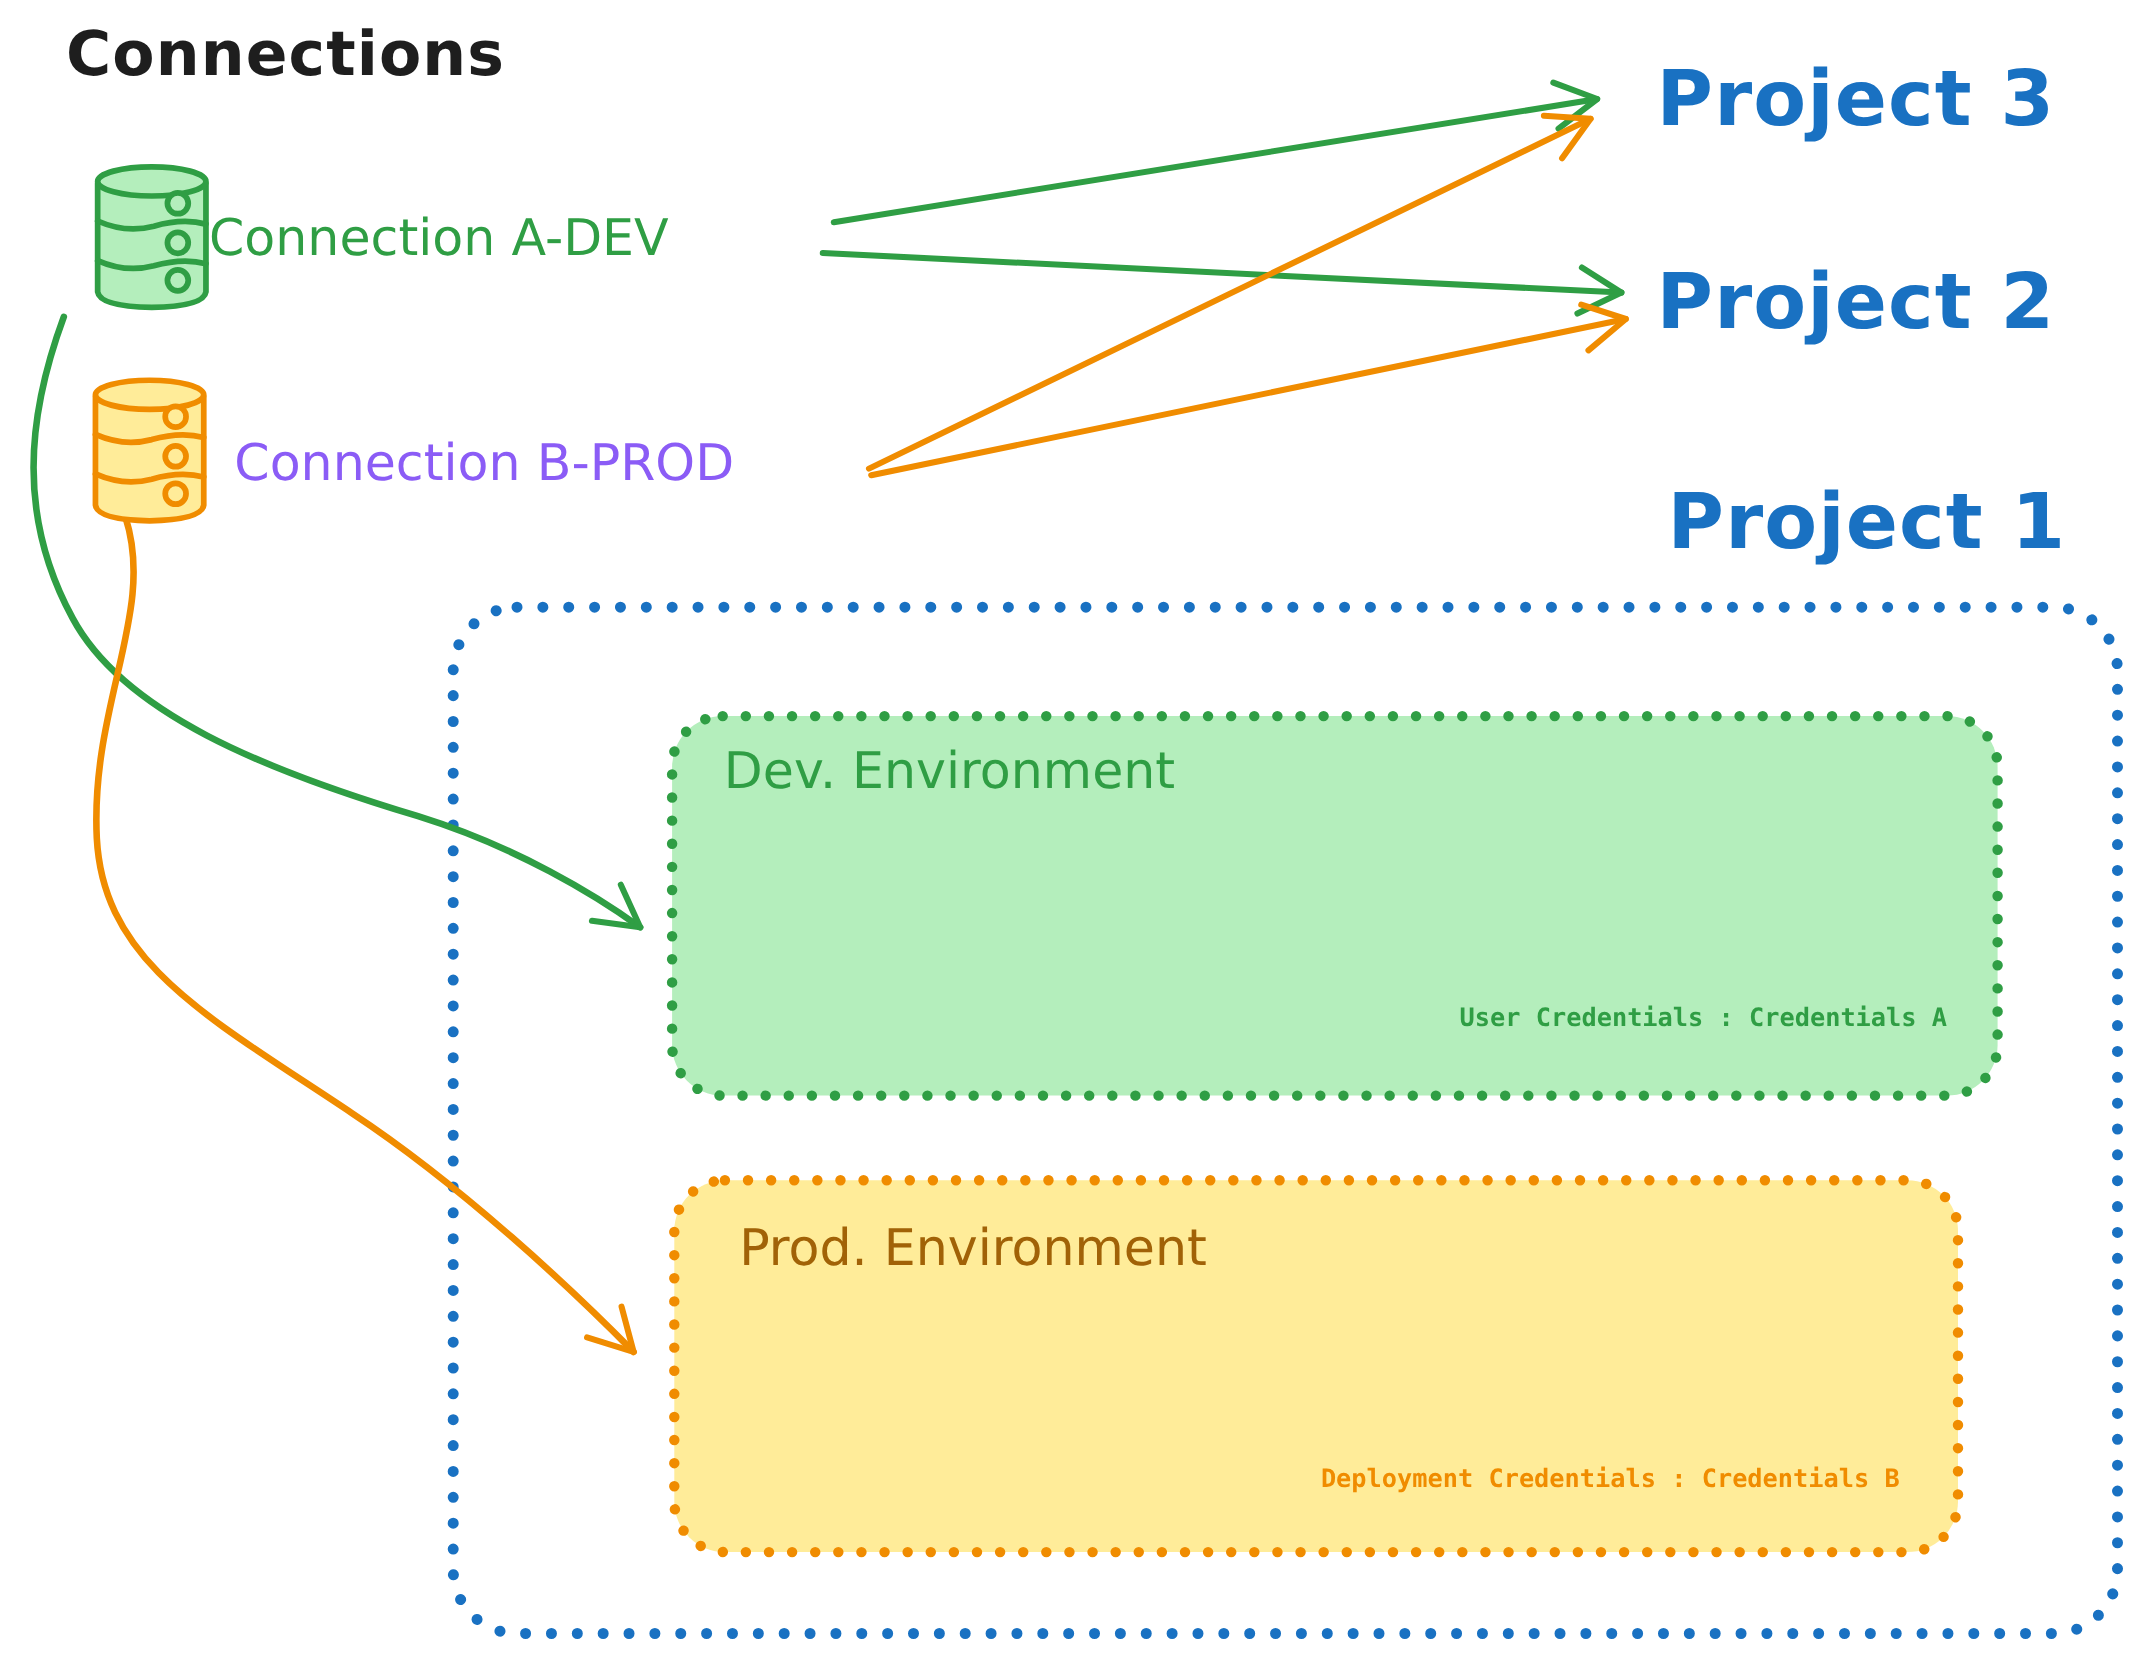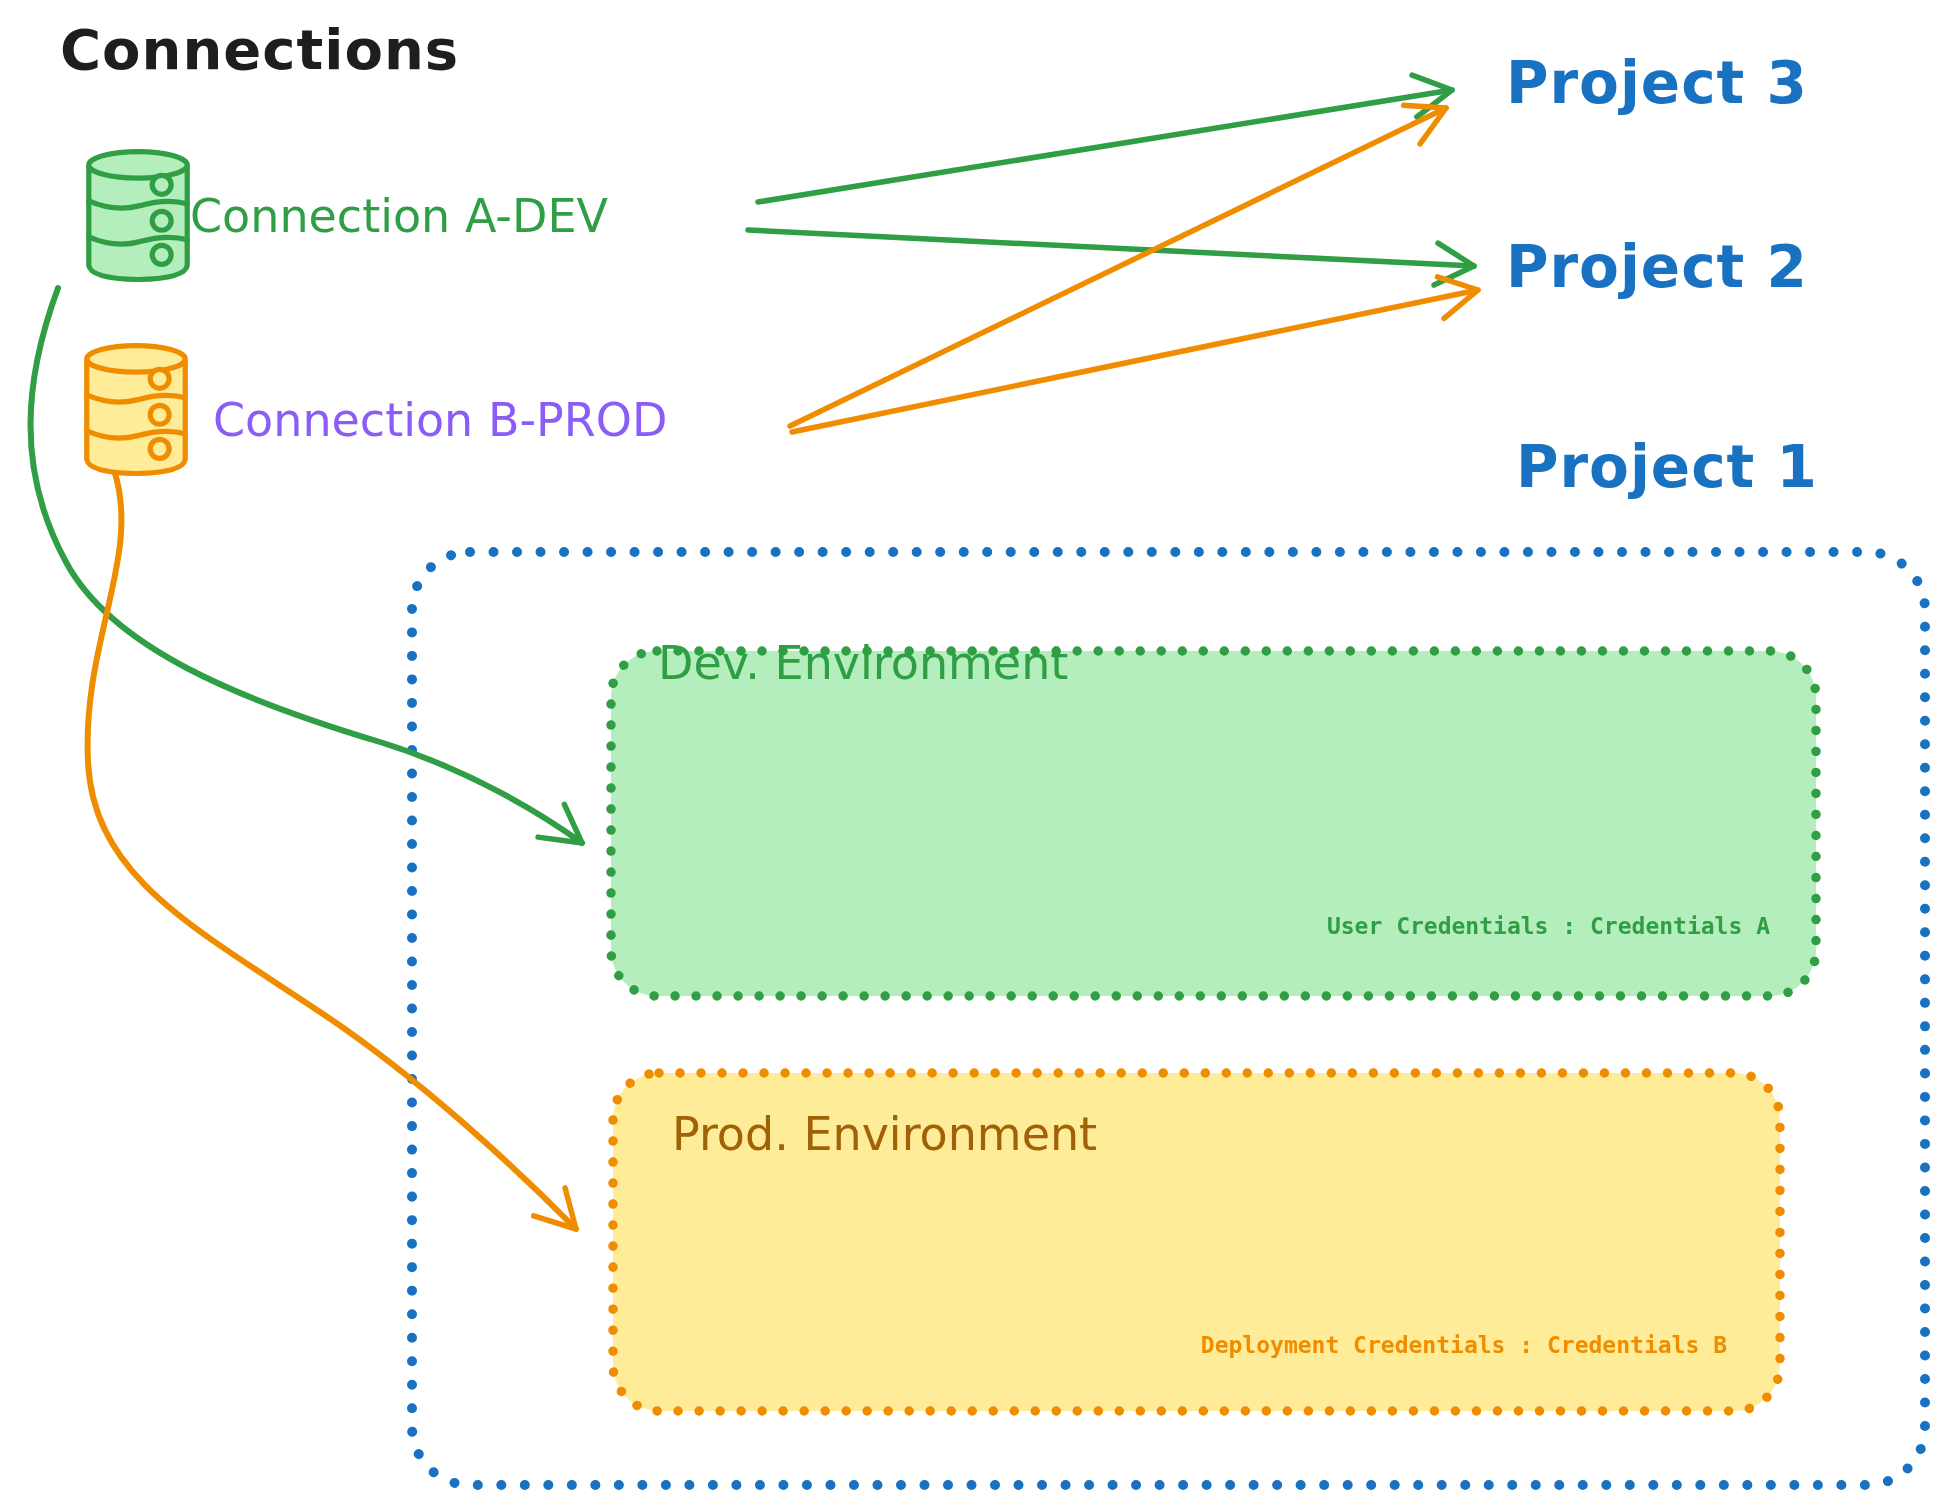--- a/index.html
+++ b/index.html
@@ -12,27 +12,27 @@
   }
   #overlay{position:absolute;left:0;top:0;width:1948px;height:1506px;}
   .abs{position:absolute;white-space:nowrap;line-height:1.15;}
 
   .diagram-title{left:60px;top:18px;font-size:56px;font-weight:600;color:#1e1e1e;letter-spacing:1px;}
 
   .conn-label{font-size:46px;font-weight:500;}
   .conn-label.dev{left:190px;top:190px;color:#2f9e44;}
   .conn-label.prod{left:213px;top:394px;color:#8b5cf6;}
 
-  .project-label{font-size:58px;font-weight:600;color:#1971c2;letter-spacing:1px;}
+  .project-label{font-size:70px;font-weight:600;color:#1971c2;letter-spacing:1px;}
   .project-label.p3{left:1506px;top:50px;}
   .project-label.p2{left:1506px;top:234px;}
   .project-label.p1{left:1516px;top:434px;}
 
   .env-title{font-size:46px;font-weight:500;}
-  .env-title.dev{left:658px;top:637px;color:#2f9e44;}
+  .env-title.dev{left:658px;top:674px;color:#2f9e44;}
   .env-title.prod{left:672px;top:1108px;color:#a16207;}
 
   .cred-text{font-family:"DejaVu Sans Mono","Liberation Mono",monospace;font-size:23px;font-weight:700;}
   .cred-text.dev{right:178px;top:913px;color:#2f9e44;}
   .cred-text.prod{right:221px;top:1332px;color:#f08c00;}
 
   .db-icon{position:absolute;width:120px;height:142px;}
   .db-icon.dev{left:78px;top:146px;}
   .db-icon.prod{left:76px;top:340px;}
   .db-icon.dev .stroked{stroke:#2f9e44;}

